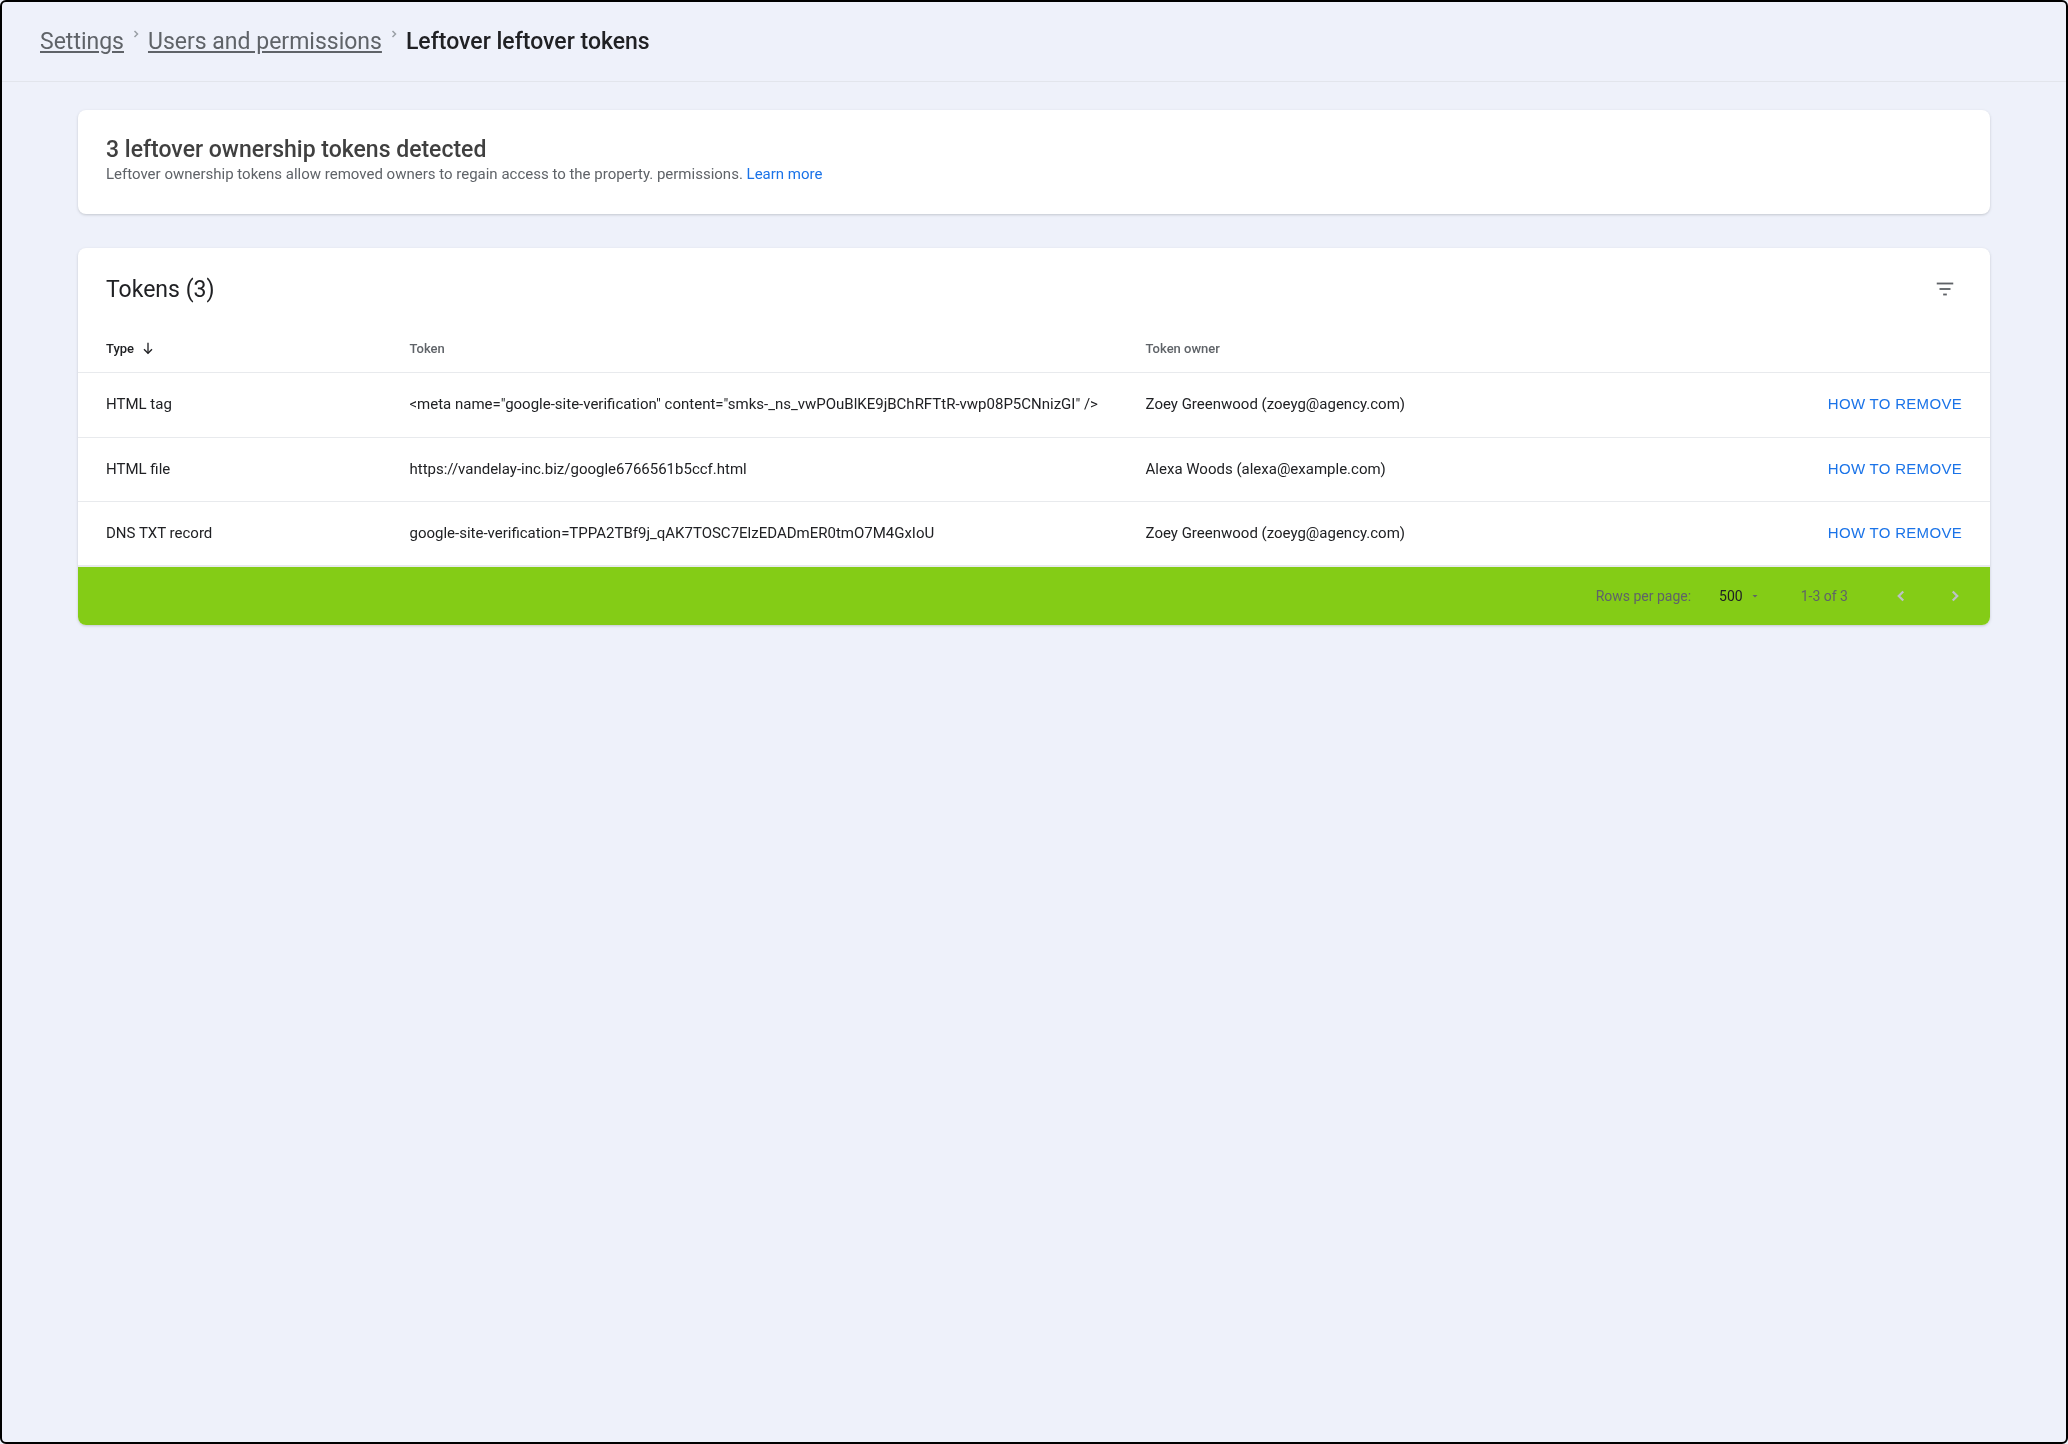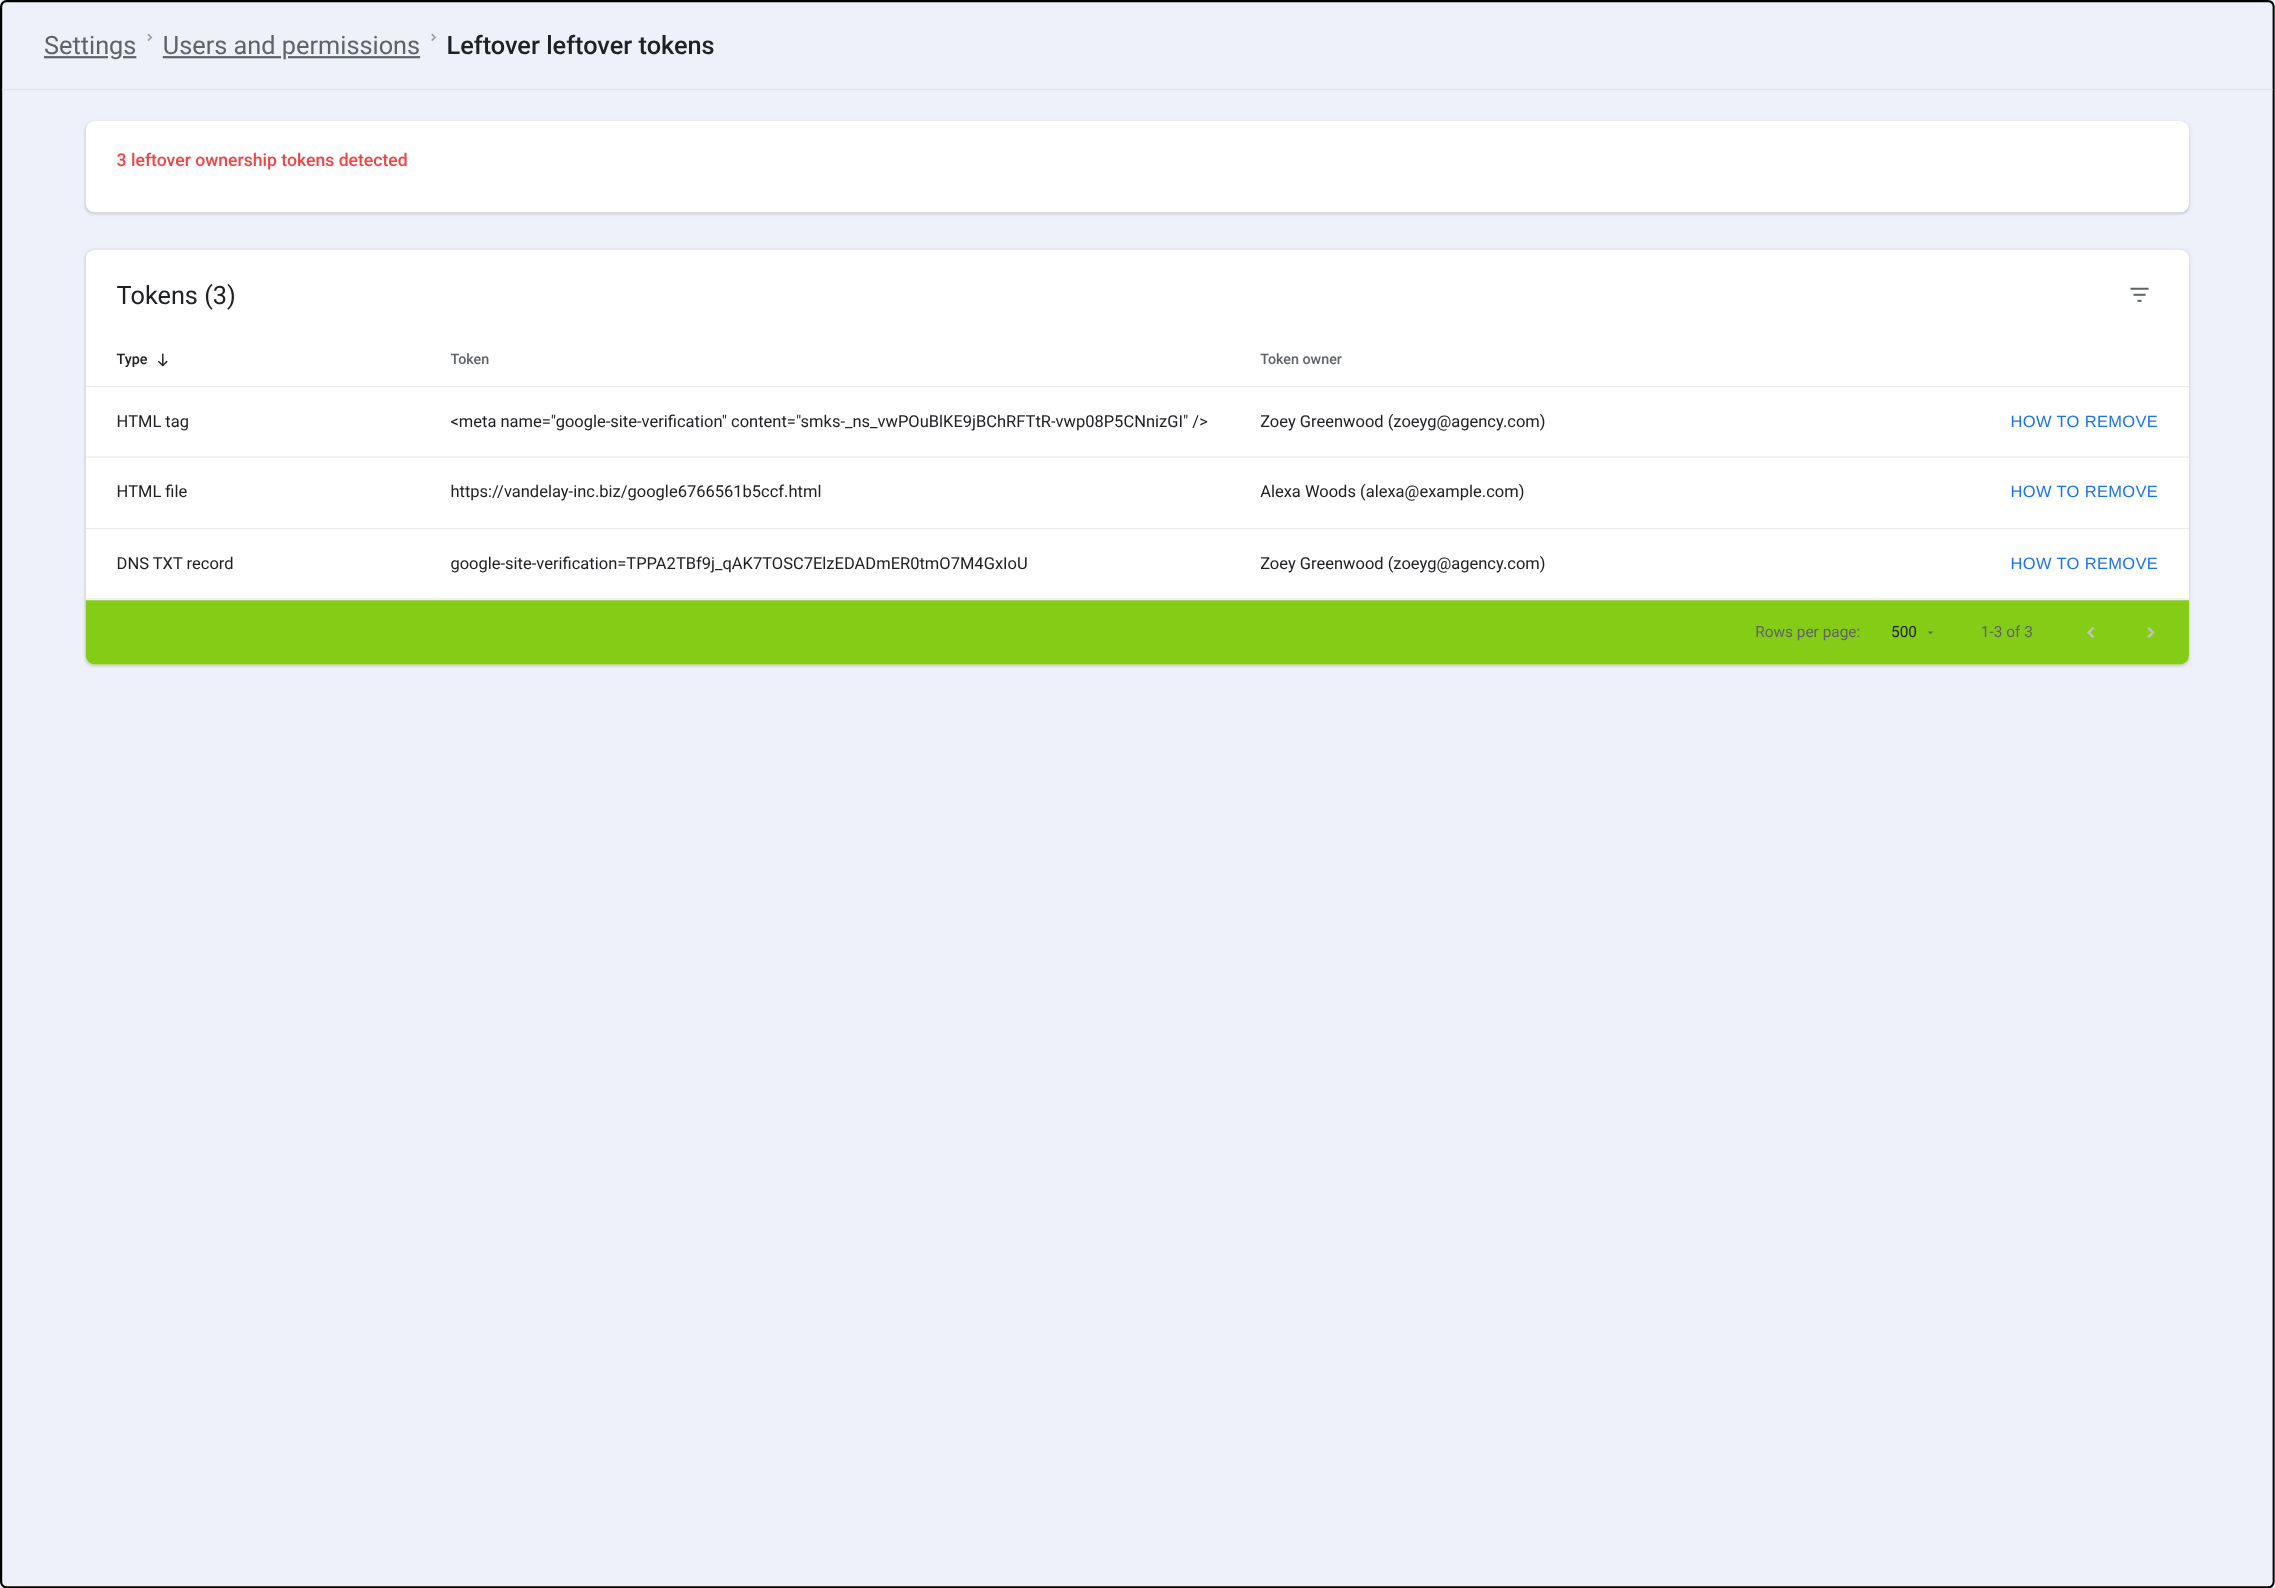--- a/index.html
+++ b/index.html
@@ -44,24 +44,23 @@
   .card {
     background: #fff;
     border-radius: 8px;
     box-shadow: 0 1px 2px rgba(60,64,67,0.15), 0 1px 3px 1px rgba(60,64,67,0.05);
     margin-bottom: 34px;
   }
   .info-card {
     padding: 26px 28px 28px 28px;
   }
   .info-card h2 {
-    font-size: 16px;
+    font-size: 23px;
     font-weight: 500;
-    color: #ef4444;
-    margin-bottom: 10px;
+    color: #404040;
   }
   .info-card p {
     font-size: 15px;
     color: #5f6368;
     line-height: 1.55;
   }
   .info-card a.learn-more {
     color: #1a73e8;
     text-decoration: none;
   }
@@ -194,20 +193,23 @@
           <polyline points="9 18 15 12 9 6"></polyline>
         </svg>
     </span>
     <span class="crumb current">Leftover leftover tokens</span>
   </nav>
 
   <div class="content">
 
     <section class="card info-card">
       <h2>3 leftover ownership tokens detected</h2>
+      <p>
+        <span>Leftover ownership tokens allow removed owners to regain access to the property. permissions. </span><a href="#" class="learn-more">Learn more</a>
+      </p>
     </section>
 
     <section class="card table-card">
       <div class="table-header">
         <h3>Tokens (3)</h3>
         <span class="filter-icon">
           <svg width="22" height="22" viewBox="0 0 24 24" fill="currentColor">
               <rect x="3" y="5" width="18" height="2"></rect>
               <rect x="6" y="11" width="12" height="2"></rect>
               <rect x="10" y="17" width="4" height="2"></rect>

